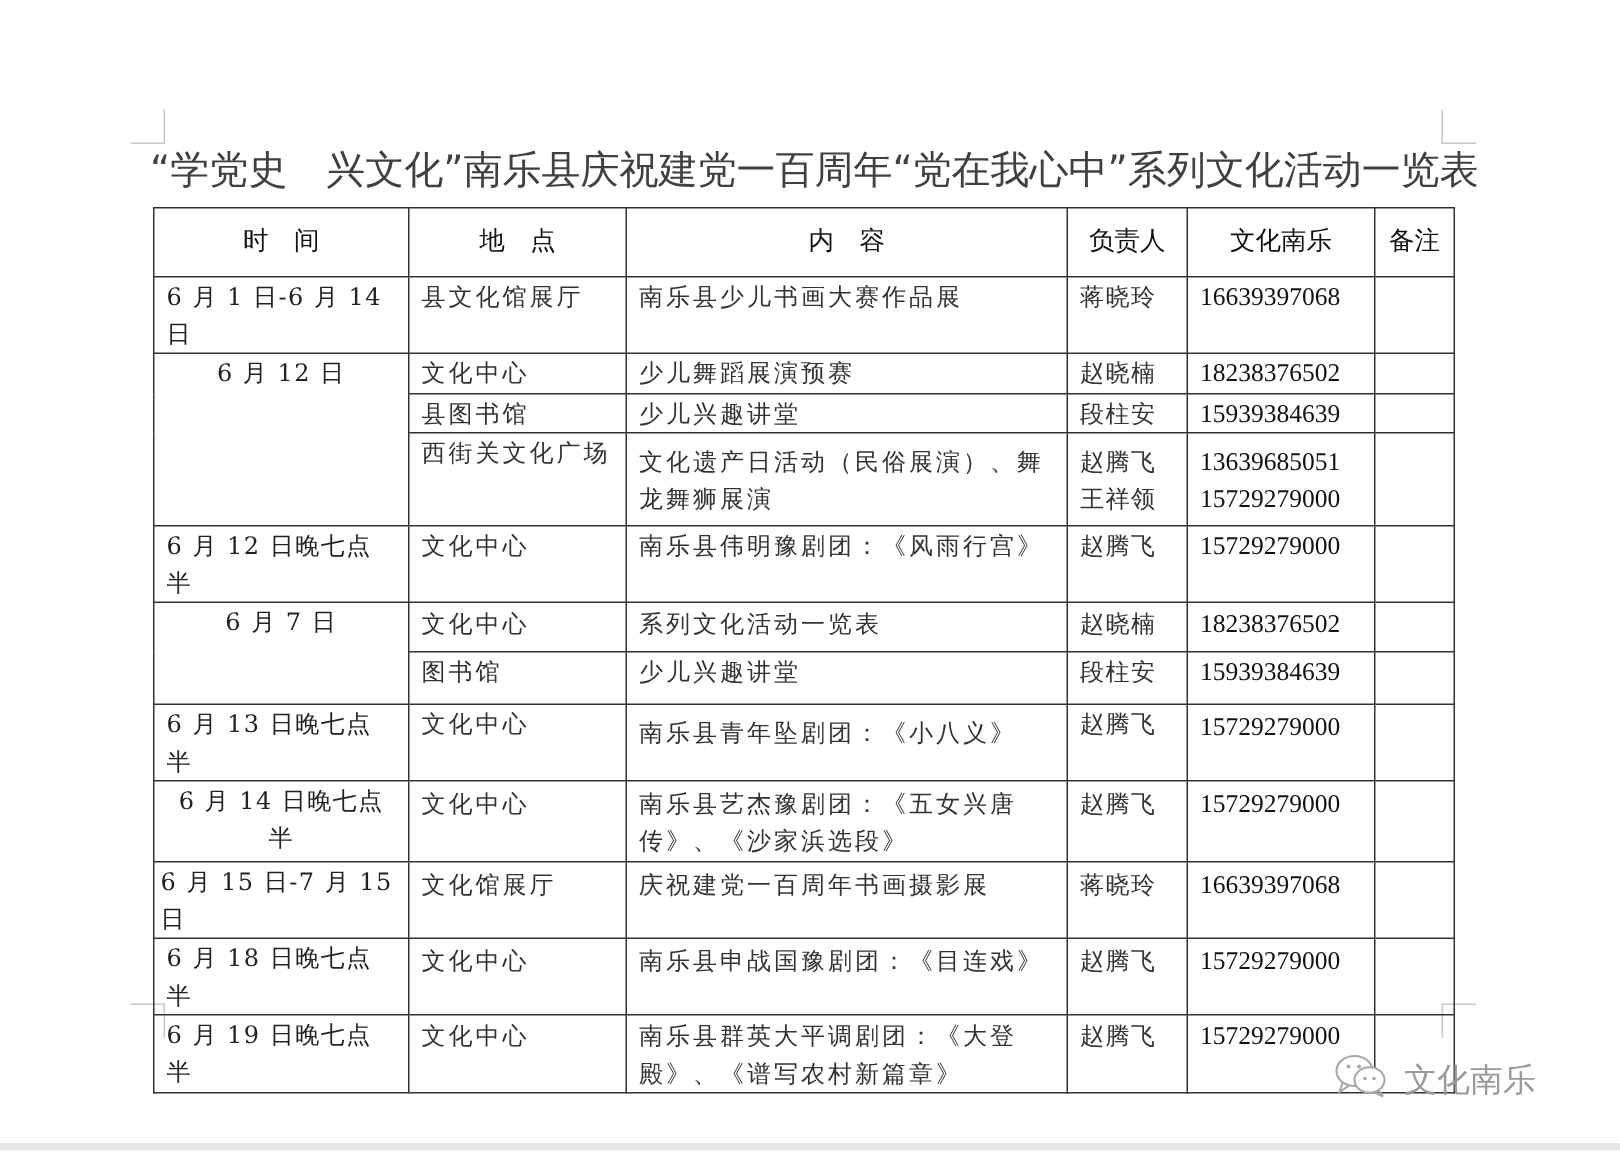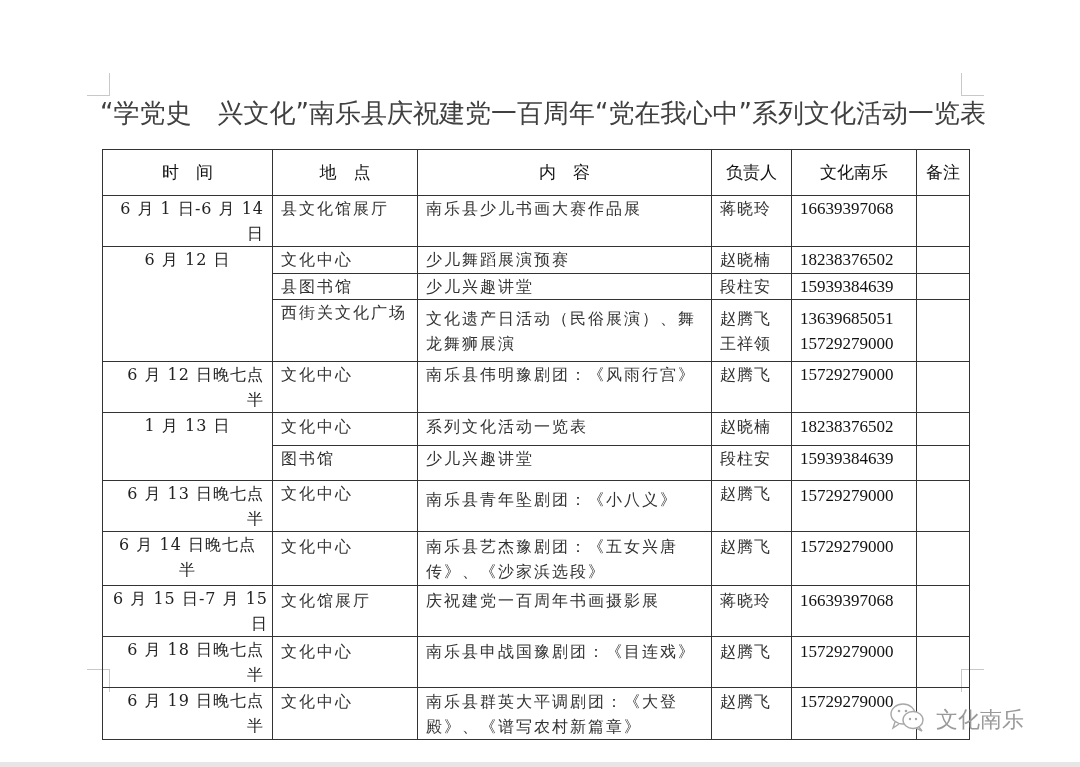--- a/index.html
+++ b/index.html
@@ -14,31 +14,31 @@
   .crop.br { left: 961px; top: 669px; width: 22px; height: 22px; border-left-width: 1px; border-top-width: 1px; }
   .bottom-strip { position: absolute; left: 0; top: 762px; width: 1080px; height: 5px; background: #e6e6e6; }
 
   .title {
     position: absolute; left: 100px; top: 96px; width: 882px; text-align: center;
     font-family: "DejaVu Sans", "Liberation Sans", sans-serif; font-size: 26px; color: #404040;
     letter-spacing: 0px; white-space: nowrap;
   }
 
   table.sched {
-    position: absolute; left: 102px; top: 149px; width: 867px; height: 515px;
+    position: absolute; left: 102px; top: 138px; width: 867px; height: 515px;
     border-collapse: collapse; table-layout: fixed; font-size: 16px;
   }
   table.sched td, table.sched th {
     border: 1.5px solid #333; padding: 0 8px; vertical-align: top; line-height: 25px;
   }
   table.sched th {
     font-family: "DejaVu Sans", "Liberation Sans", sans-serif; font-weight: normal;
     font-size: 17px; text-align: center; vertical-align: middle; color: #111;
   }
-  td.time { text-align: right; vertical-align: middle; letter-spacing: 1px; }
+  td.time { text-align: left; vertical-align: middle; letter-spacing: 1px; }
   td.time.left { text-align: center; }
   td.place, td.content { letter-spacing: 2px; color: #333; padding-top: 4px; }
   td.person { letter-spacing: 1px; color: #333; padding-top: 4px; }
   td.phone { font-family: "Liberation Serif", "DejaVu Serif", serif; font-size: 17px; padding-top: 4px; color: #111; }
   td.mid { vertical-align: middle; padding-top: 0; }
   td.note { padding: 0; }
 
   .watermark {
     position: absolute; left: 888px; top: 700px; display: flex; align-items: center; gap: 8px;
     color: #9a9a9a; font-family: "DejaVu Sans", "Liberation Sans", sans-serif; font-size: 22px;
@@ -115,21 +115,21 @@
   <tr style="height:35px">
     <td class="time">6 月 12 日晚七点半</td>
     <td class="place">文化中心</td>
     <td class="content">南乐县伟明豫剧团：《风雨行宫》</td>
     <td class="person">赵腾飞</td>
     <td class="phone">15729279000</td>
     <td class="note"></td>
   </tr>
 
   <tr style="height:33px">
-    <td class="time left" rowspan="2">1 月 13 日</td>
+    <td class="time left" rowspan="2">6 月 7 日</td>
     <td class="place" style="padding-top:1px">文化中心</td>
     <td class="content" style="padding-top:1px">系列文化活动一览表</td>
     <td class="person" style="padding-top:1px">赵晓楠</td>
     <td class="phone" style="padding-top:1px">18238376502</td>
     <td class="note"></td>
   </tr>
   <tr style="height:35px">
     <td class="place mid">图书馆</td>
     <td class="content mid">少儿兴趣讲堂</td>
     <td class="person mid">段柱安</td>

